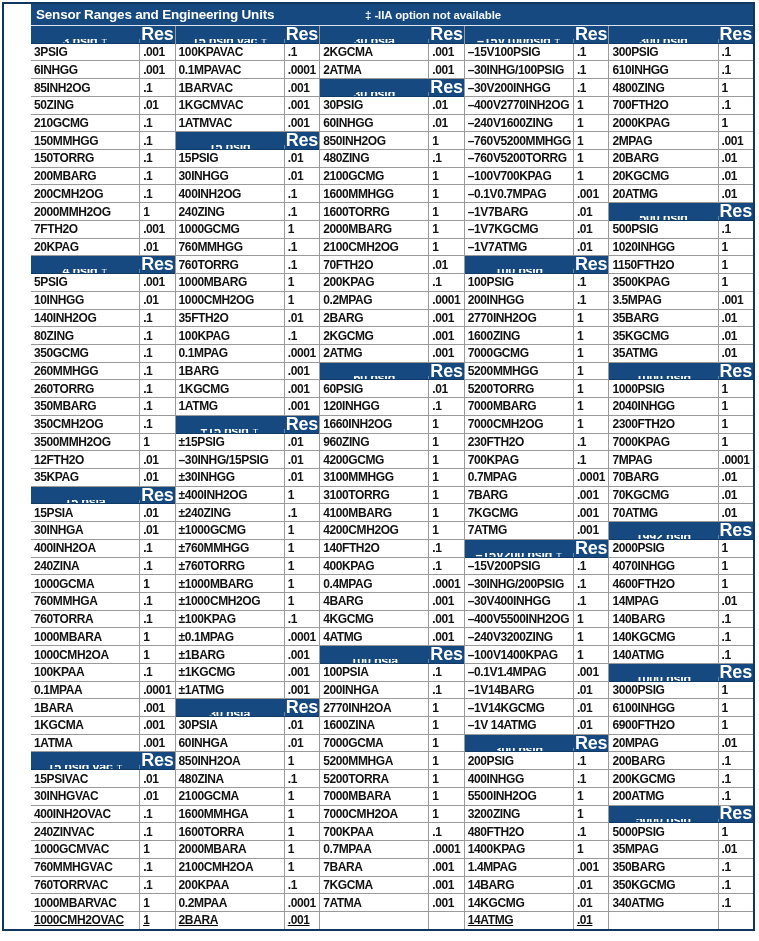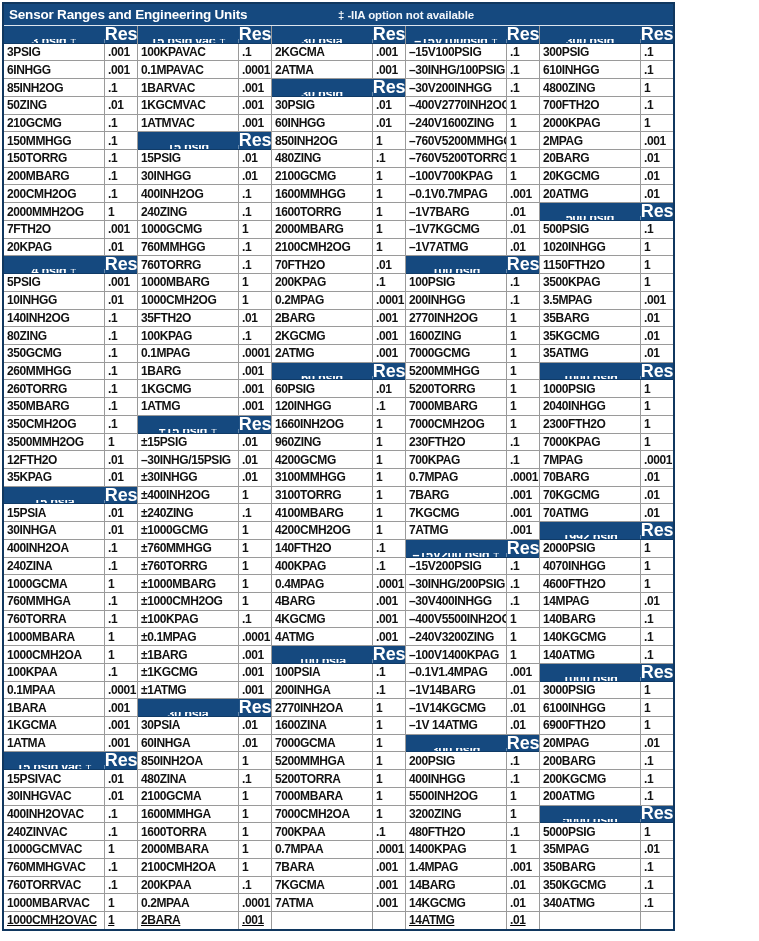--- a/index.html
+++ b/index.html
@@ -2,24 +2,24 @@
 <html style="--header-bg: #15497f; --outer-border: #10375f; --grid-line: #9a9a9a; --text-color: #111111;"><head>
 <meta charset="utf-8">
 <style>
   html,body{margin:0;padding:0;}
   body{
     width:759px;height:941px;background:#ffffff;
     font-family:"Liberation Sans",sans-serif;
     -webkit-font-smoothing:antialiased;
   }
   .table-wrap{
-    position:absolute;left:2px;top:2px;width:673px;height:929px;
+    position:absolute;left:2px;top:2px;width:753px;height:929px;
     border:2px solid var(--outer-border,#10375f);
     box-sizing:border-box;background:#fff;
-    display:flex;flex-direction:column;
+    display:flex;flex-direction:column;padding-left:27px;
   }
   .title-bar{
     flex:0 0 21px;background:var(--header-bg,#15497f);color:#fff;
     position:relative;display:flex;align-items:center;
     border-bottom:1px solid #dde5ee;
   }
   .title-text{
     font-weight:bold;font-size:13.5px;padding-left:5px;letter-spacing:-0.2px;
   }
   .title-note{

